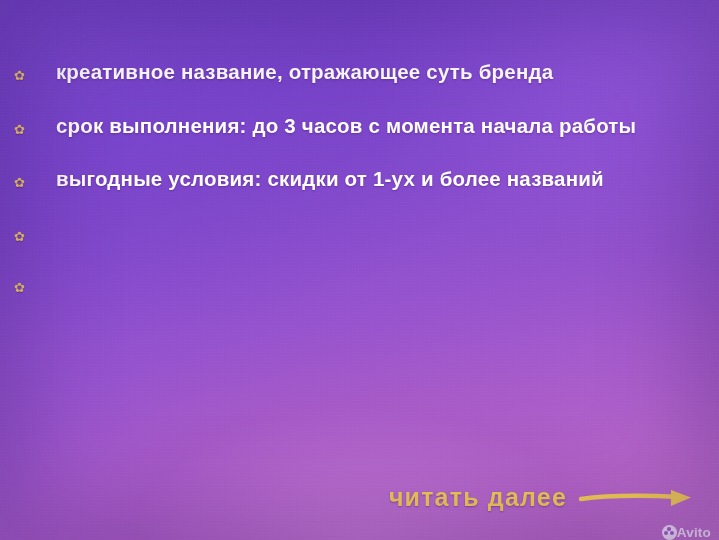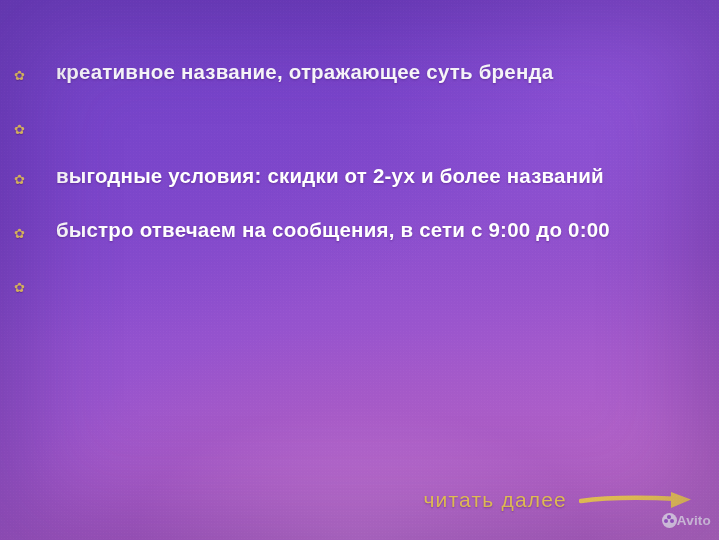--- a/index.html
+++ b/index.html
@@ -81,36 +81,36 @@
   .cta {
     position: absolute;
     right: 22px;
     bottom: 28px;
     display: flex;
     align-items: center;
     gap: 12px;
   }
   .cta-text {
     color: #f5d04f;
-    font-weight: normal;
-    font-size: 21px;
+    font-weight: bold;
+    font-size: 25px;
     letter-spacing: 1.2px;
     text-shadow: 0 1px 2px rgba(70,25,110,0.45);
   }
   .arrow {
     position: relative;
     width: 118px;
     height: 22px;
   }
   .arrow svg { display: block; }
 
   .watermark {
     position: absolute;
     right: 8px;
-    bottom: 12px;
+    bottom: 0;
     display: flex;
     align-items: flex-start;
     opacity: 0.82;
   }
   .wm-logo {
     width: 15px;
     height: 15px;
     border-radius: 50%;
     background: #ffffff;
     position: relative;
@@ -151,30 +151,30 @@
 
   <div class="bullets">
 
     <div class="bullet b1">
       <span class="marker">✿</span>
       <span class="btext">креативное название, отражающее суть бренда</span>
     </div>
 
     <div class="bullet b2">
       <span class="marker">✿</span>
+      <span class="btext">срок выполнения: до 3 часов с момента начала работы</span>
     </div>
 
     <div class="bullet b3">
       <span class="marker">✿</span>
-      <span class="btext">выгодные условия: скидки от 2-ух и более названий</span>
+      <span class="btext">выгодные условия: скидки от 1-ух и более названий</span>
     </div>
 
     <div class="bullet b4">
       <span class="marker">✿</span>
-      <span class="btext">быстро отвечаем на сообщения, в сети с 9:00 до 0:00</span>
     </div>
 
     <div class="bullet b5">
       <span class="marker">✿</span>
     </div>
 
   </div>
 
   <div class="cta">
     <span class="cta-text">читать далее</span>

